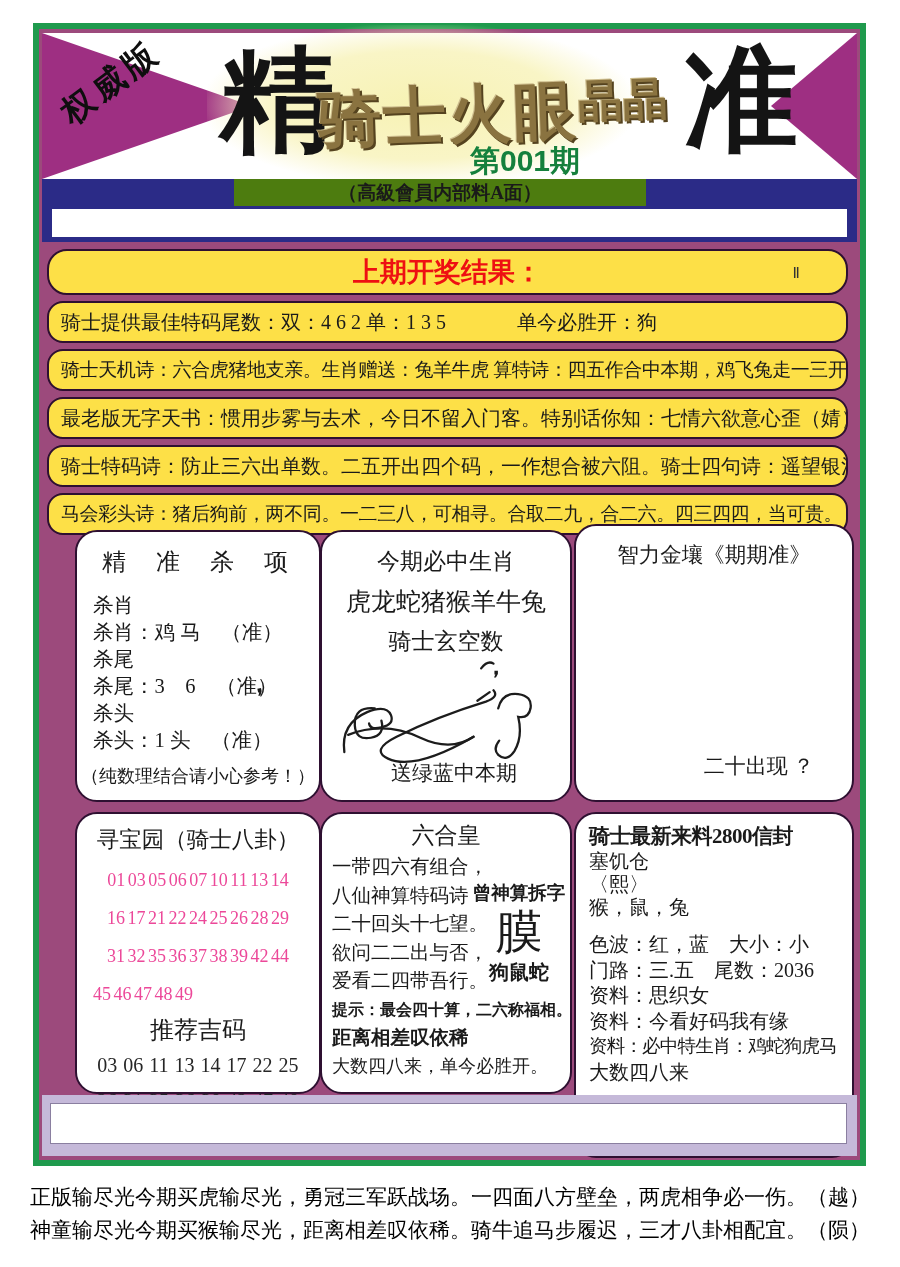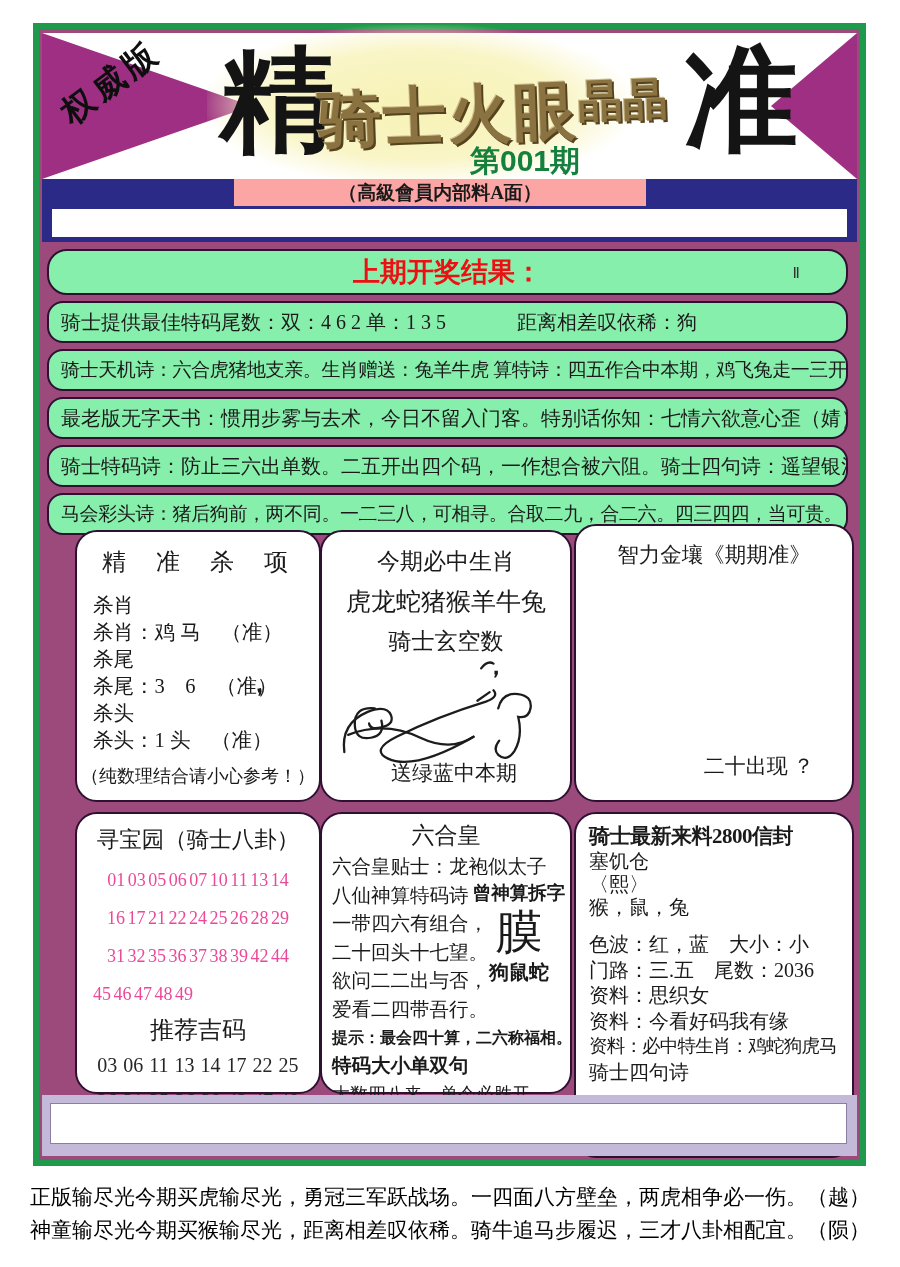--- a/index.html
+++ b/index.html
@@ -22,25 +22,25 @@
   .bigchar.right{left:642px;top:2px;}
   .masthead{position:absolute;left:276px;top:38px;white-space:nowrap;transform:rotate(-2deg);}
   .mast-main{font-size:63px;font-weight:bold;color:#8a7340;letter-spacing:2px;
              text-shadow:2px 2px 0 #55431f,-1px -1px 0 #cdbd8e;}
   .mast-small{font-size:45px;font-weight:bold;color:#8a7340;position:relative;top:-15px;
               text-shadow:2px 2px 0 #55431f,-1px -1px 0 #cdbd8e;}
   .issue{position:absolute;left:428px;top:108px;font-size:30px;font-weight:bold;color:#15803d;
          font-family:"Liberation Sans",sans-serif;}
   
   .navy{position:absolute;left:3px;top:150px;width:815px;height:63px;background:#2b2b87;}
-  .sub-box{position:absolute;left:192px;top:0;width:412px;height:27px;background:#fca5a5;
+  .sub-box{position:absolute;left:192px;top:0;width:412px;height:27px;background:#4d7c0f;
            display:flex;align-items:center;justify-content:center;font-size:19px;font-weight:bold;}
   .blank-box{position:absolute;left:10px;top:30px;width:795px;height:28px;background:#fff;}
   
-  .row{position:absolute;left:8px;width:801px;height:42px;background:#86efac;
+  .row{position:absolute;left:8px;width:801px;height:42px;background:#fde047;
        border:2px solid #2e1031;border-radius:16px;display:flex;align-items:center;
        padding:0 12px;box-sizing:border-box;font-size:20px;white-space:nowrap;overflow:hidden;}
   .row1{top:220px;height:46px;border-radius:20px;justify-content:center;
         font-size:27px;font-weight:bold;color:#ee0f12;font-family:"Liberation Sans",sans-serif;}
   .row1 .mark{position:absolute;right:46px;top:13px;color:#333;font-size:15px;font-weight:normal;
               font-family:"Liberation Serif",serif;}
   .row2{top:272px;}
   .row2 .r2b{position:absolute;left:468px;}
   .row3{top:320px;font-size:19px;letter-spacing:-0.4px;}
   .row4{top:368px;}
@@ -121,21 +121,21 @@
       <div class="blank-box"></div>
     </div>
 
     <div class="row row1">
       <span>上期开奖结果：</span>
       <span class="mark">Ⅱ</span>
     </div>
 
     <div class="row row2">
       <span>骑士提供最佳特码尾数：双：4 6 2 单：1 3 5</span>
-      <span class="r2b">距离相差叹依稀：狗</span>
+      <span class="r2b">单今必胜开：狗</span>
     </div>
 
     <div class="row row3">
       <span>骑士天机诗：六合虎猪地支亲。生肖赠送：兔羊牛虎 算特诗：四五作合中本期，鸡飞兔走一三开。</span>
     </div>
 
     <div class="row row4">
       <span>最老版无字天书：惯用步雾与去术，今日不留入门客。特别话你知：七情六欲意心歪（婧）</span>
     </div>
 
@@ -191,48 +191,47 @@
       </div>
       <div class="sub">推荐吉码</div>
       <div class="lucky">
         <div>03 06 11 13 14 17 22 25</div>
         <div>26 31 35 36 38 42 47 48</div>
       </div>
     </div>
 
     <div class="panel p-king">
       <div class="ptitle">六合皇</div>
-      <div class="kl">六合皇贴士：龙袍似太子</div>
+      <div class="kl">一带四六有组合，</div>
       <div class="kl">八仙神算特码诗</div>
-      <div class="kl">一带四六有组合，</div>
       <div class="kl">二十回头十七望。</div>
       <div class="kl">欲问二二出与否，</div>
       <div class="kl">爱看二四带吾行。</div>
       <div class="hint">提示：最会四十算，二六称福相。</div>
-      <div class="szt">特码大小单双句</div>
+      <div class="szt">距离相差叹依稀</div>
       <div class="szl">大数四八来，单今必胜开。</div>
       <div class="rblock">
         <div class="rb1">曾神算拆字</div>
         <div class="rb2">膜</div>
         <div class="rb3">狗鼠蛇</div>
       </div>
     </div>
 
     <div class="panel p-letter">
       <div class="ptitle">骑士最新来料2800信封</div>
       <div class="ll">塞饥仓</div>
       <div class="ll">〈熙〉</div>
       <div class="ll">猴，鼠，兔</div>
       <div class="gap"></div>
       <div class="l2">色波：红，蓝　大小：小</div>
       <div class="l2">门路：三.五　尾数：2036</div>
       <div class="l2">资料：思织女</div>
       <div class="l2">资料：今看好码我有缘</div>
       <div class="l2 tight">资料：必中特生肖：鸡蛇狗虎马</div>
-      <div class="l2">骑士四句诗</div>
+      <div class="l2">大数四八来</div>
     </div>
 
     <div class="bottom-band">
       <div class="bottom-white"></div>
     </div>
   </div>
 
   <div class="fline f1">正版输尽光今期买虎输尽光，勇冠三军跃战场。一四面八方壁垒，两虎相争必一伤。（越）</div>
   <div class="fline f2">神童输尽光今期买猴输尽光，距离相差叹依稀。骑牛追马步履迟，三才八卦相配宜。（陨）</div>
 </div>

